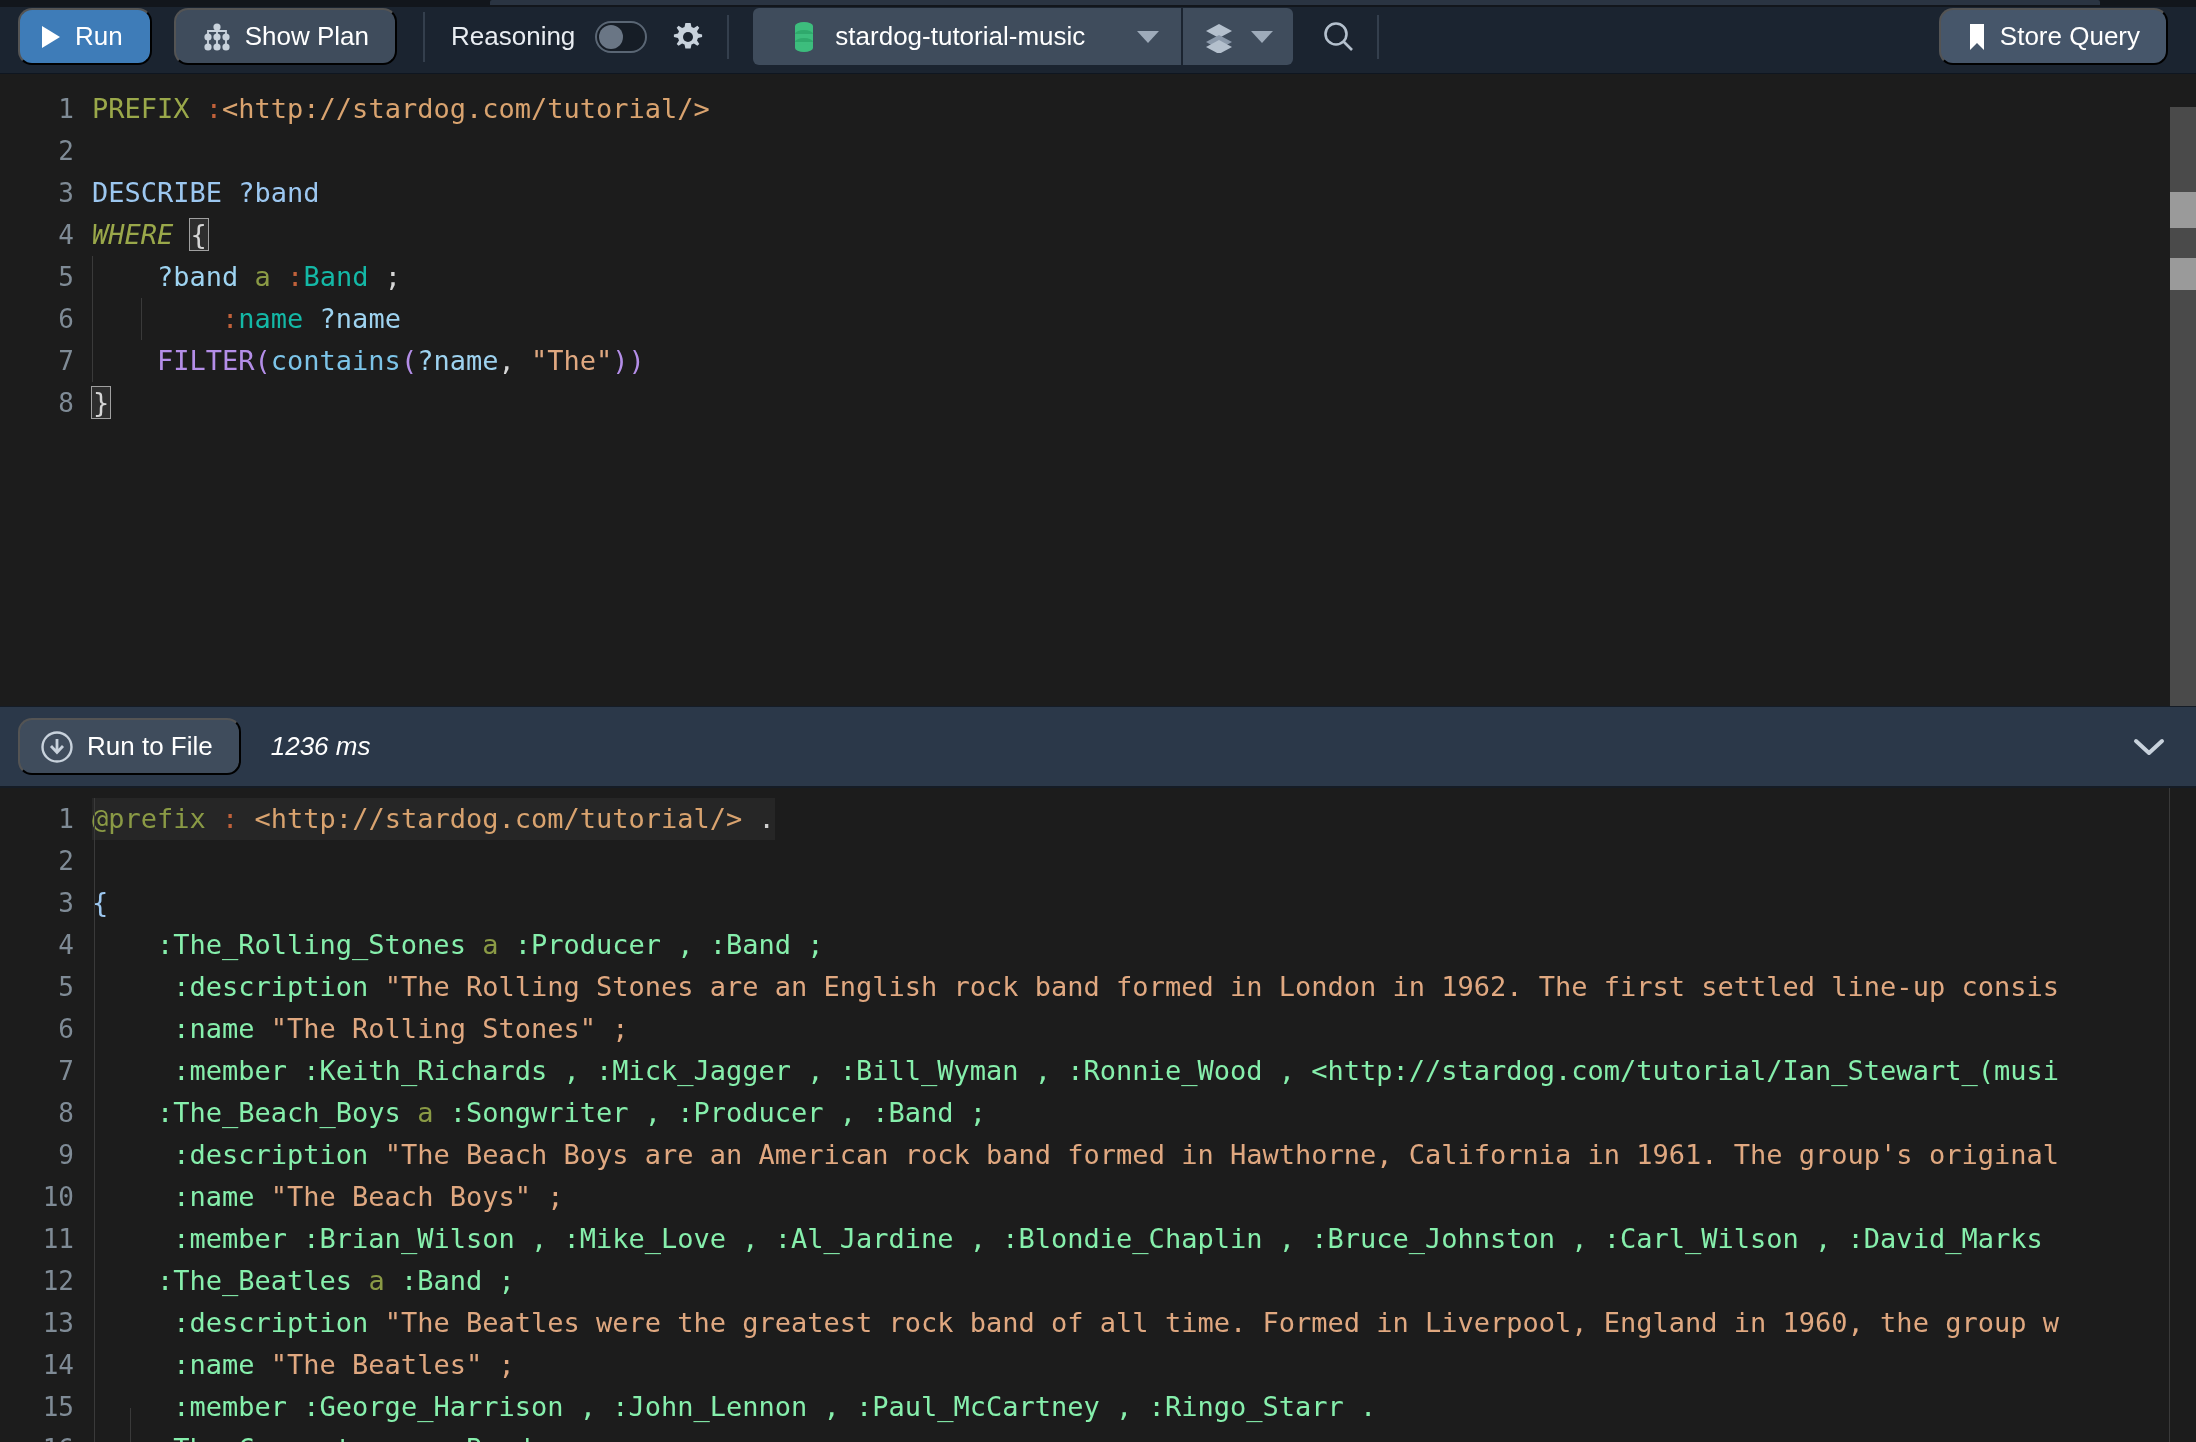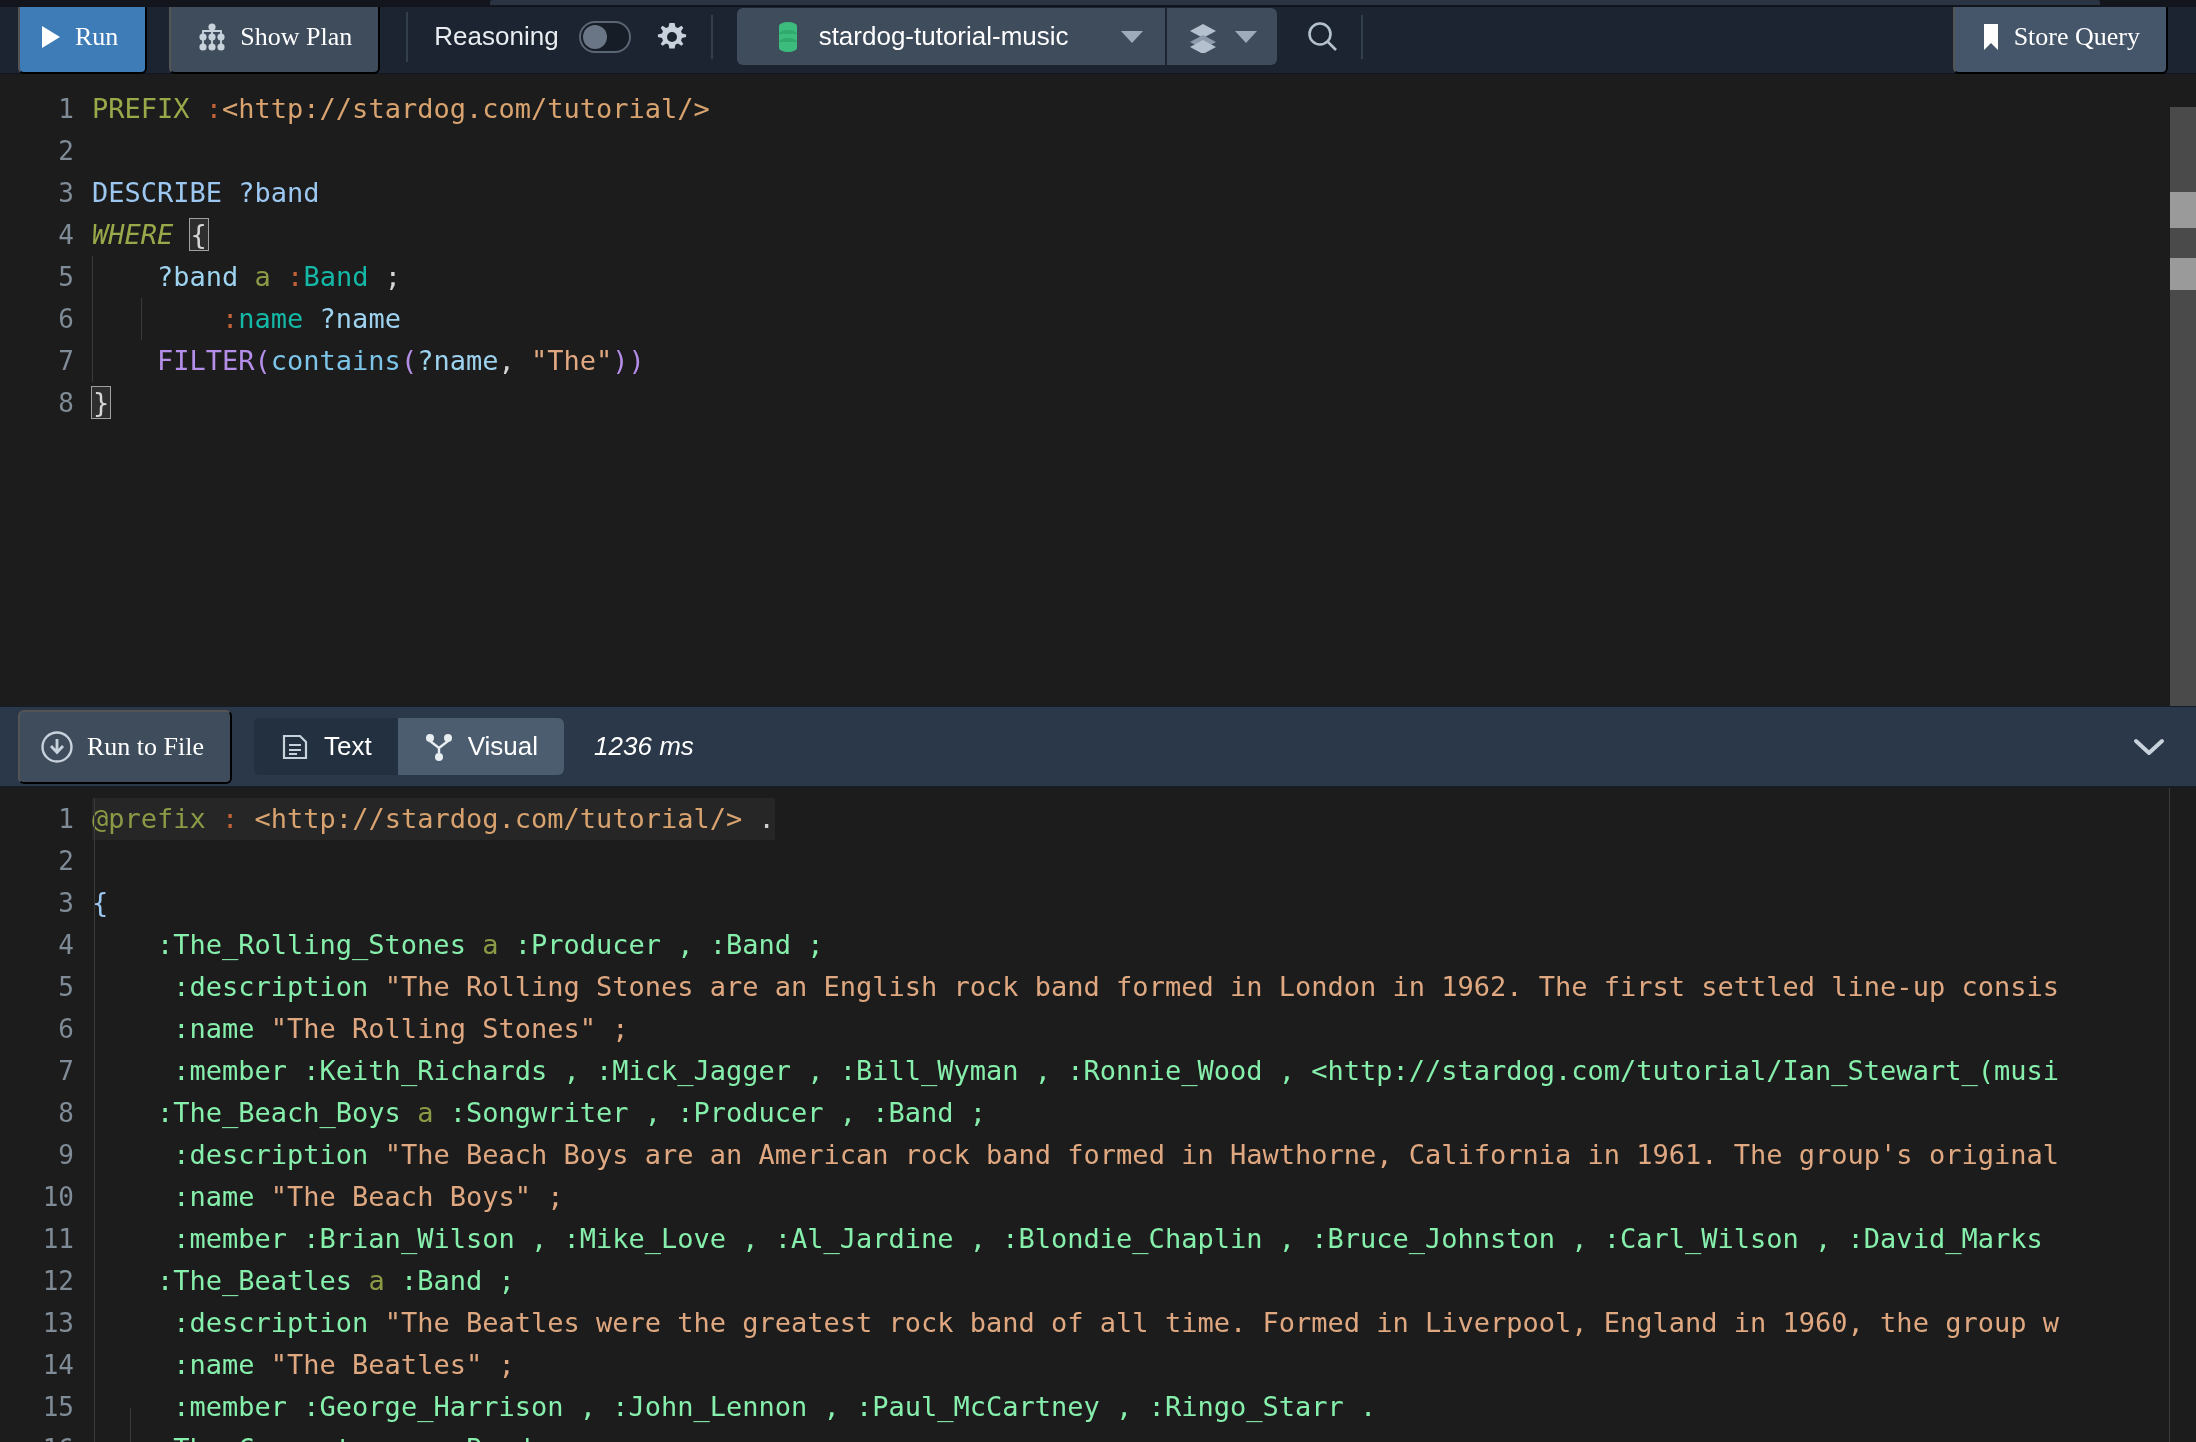--- a/index.html
+++ b/index.html
@@ -34,28 +34,27 @@
   .tb-strip-top .tabline2 {
     position: absolute; top:0; left: 2104px; width: 4px; height: 7px;
     background: #12161c;
   }
 
   .btn {
     display: inline-flex;
     align-items: center;
     justify-content: center;
     gap: 13px;
-    height: 74px;
-    border-radius: 6px;
+    height: 57px;
+    border-radius: 14px;
     color: #ffffff;
     font-size: 26px;
     cursor: pointer;
     user-select: none;
     white-space: nowrap;
-    font-family: Liberation Serif, serif;
   }
   .btn-run {
     background: #3e7cb8;
     padding: 0 27px 0 20px;
     margin-left: 8px;
   }
   .btn-plan {
     background: #3f4c5c;
     padding: 0 26px;
     margin-left: 22px;
@@ -471,42 +470,20 @@
   <button class="btn btn-runfile">
     <span style="display:flex">
       <svg width="34" height="34" viewBox="0 0 34 34">
         <circle cx="17" cy="17" r="14.5" stroke="#c8d2dc" stroke-width="2.4" fill="none"></circle>
         <path d="M17 9 L17 21 M11 16 L17 22.5 L23 16" stroke="#c8d2dc" stroke-width="2.8" fill="none"></path>
       </svg>
     </span>
     <span>Run to File</span>
   </button>
 
-  <div class="seg">
-    <div class="seg-item">
-      <span style="display:flex">
-        <svg width="30" height="30" viewBox="0 0 30 30">
-          <path d="M4 4 L20 4 L26 10 L26 26 L4 26 Z" stroke="#c8d2dc" stroke-width="2.2" fill="none"></path>
-          <path d="M9 13 L21 13 M9 18 L21 18 M9 22 L17 22" stroke="#c8d2dc" stroke-width="2"></path>
-        </svg>
-      </span>
-      <span>Text</span>
-    </div>
-    <div class="seg-item active">
-      <span style="display:flex">
-        <svg width="30" height="30" viewBox="0 0 30 30">
-          <circle cx="6" cy="6" r="4" fill="#e8edf2"></circle>
-          <circle cx="24" cy="6" r="4" fill="#e8edf2"></circle>
-          <circle cx="15" cy="25" r="4" fill="#e8edf2"></circle>
-          <path d="M6 9 L15 16 L24 9 M15 16 L15 21" stroke="#e8edf2" stroke-width="2.4" fill="none"></path>
-        </svg>
-      </span>
-      <span>Visual</span>
-    </div>
-  </div>
 
   <span class="timing">1236 ms</span>
 
   <div class="chev-down">
     <span style="display:flex">
       <svg width="34" height="22" viewBox="0 0 34 22">
         <path d="M4 5 L17 17 L30 5" stroke="#c8d2dc" stroke-width="4" fill="none" stroke-linecap="round" stroke-linejoin="round"></path>
       </svg>
     </span>
   </div>

